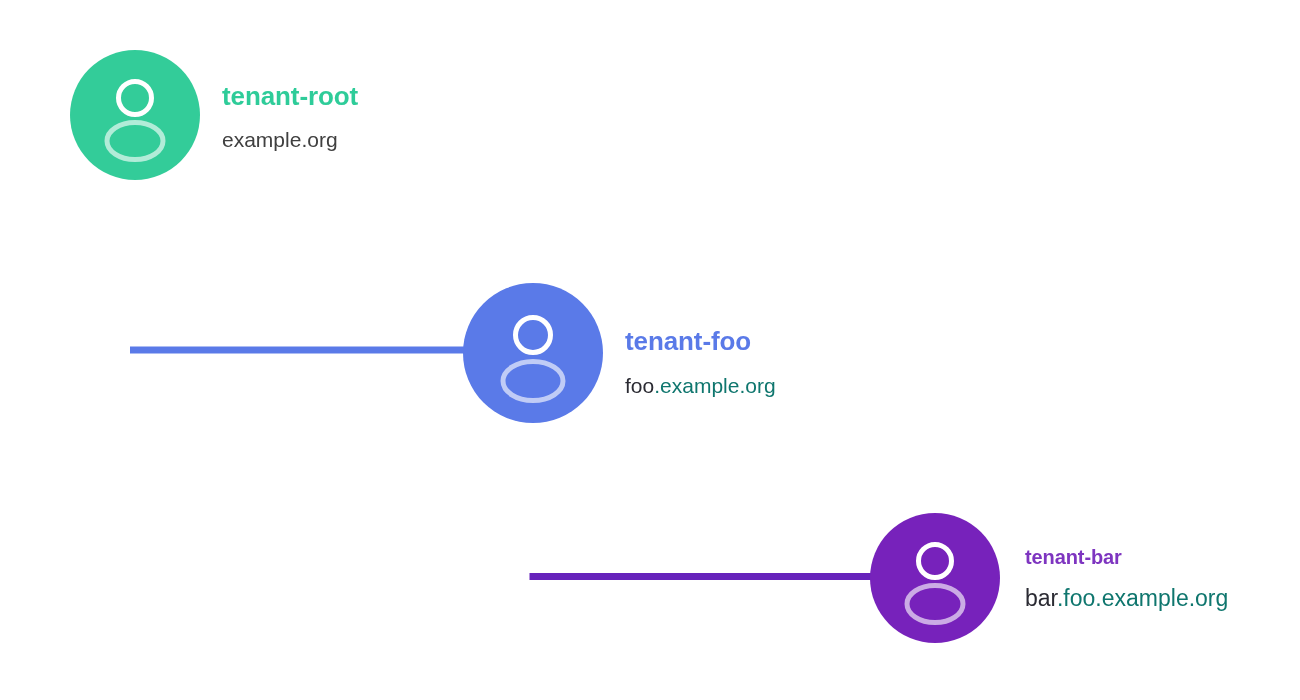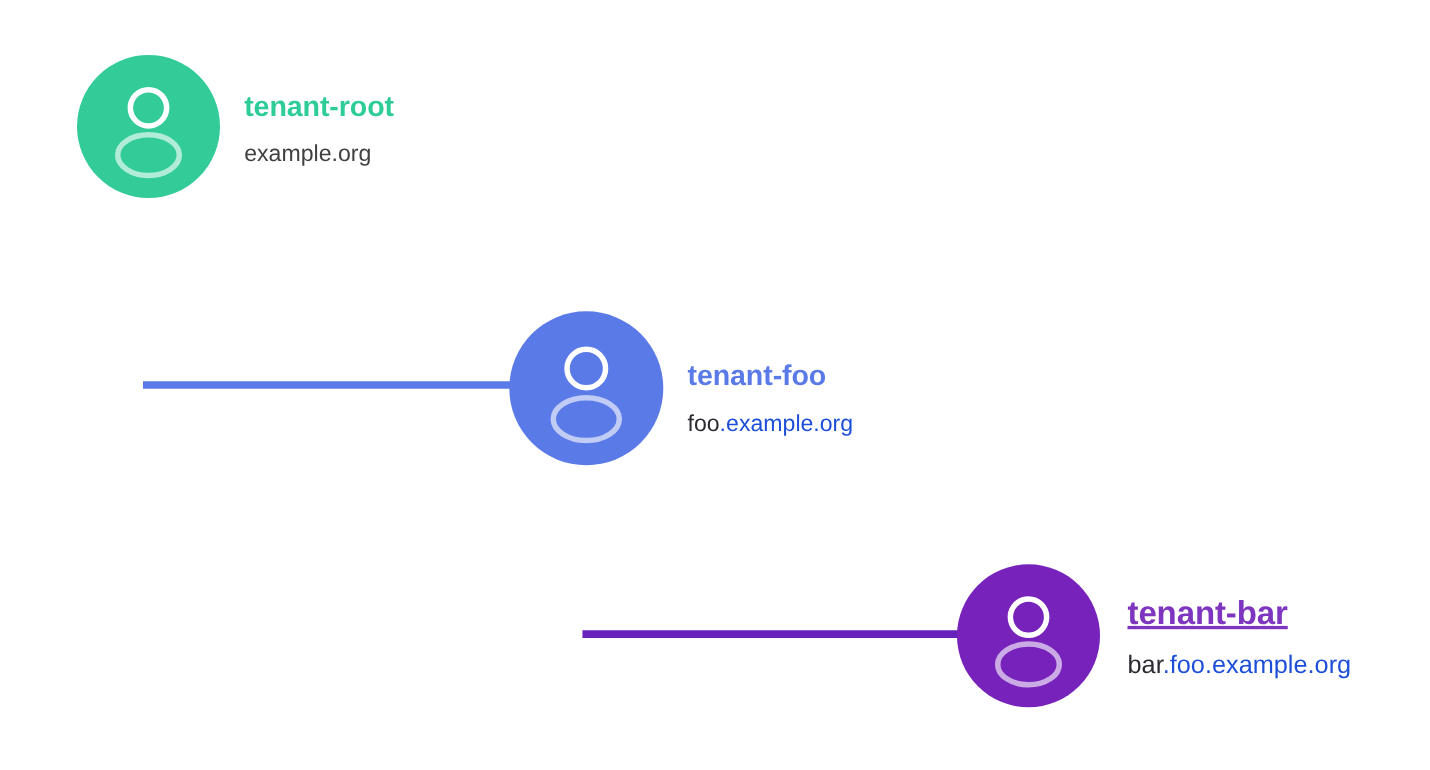--- a/index.html
+++ b/index.html
@@ -64,21 +64,21 @@
   .node-title {
     font-weight: bold;
     letter-spacing: -0.1px;
   }
 
   .node-domain {
     color: #2b2b33;
   }
 
   .domain-suffix {
-    color: #1d4ed8;
+    color: #0f766e;
   }
 
   
   #node-tenant-root {
     left: 70px;
     top: 50px;
   }
   #node-tenant-root .node-avatar {
     width: 130px;
     height: 130px;
@@ -121,23 +121,22 @@
   }
   #node-tenant-bar .node-avatar {
     width: 130px;
     height: 130px;
   }
   #node-tenant-bar .node-labels {
     margin-left: 25px;
     margin-top: 2px;
   }
   #node-tenant-bar .node-title {
-    font-size: 30px;
+    font-size: 20px;
     margin-bottom: 16px;
-    text-decoration: underline;
   }
   #node-tenant-bar .node-domain {
     font-size: 23px;
   }
 </style>
 </head>
 <body>
 
 <div id="diagram-canvas">
 

